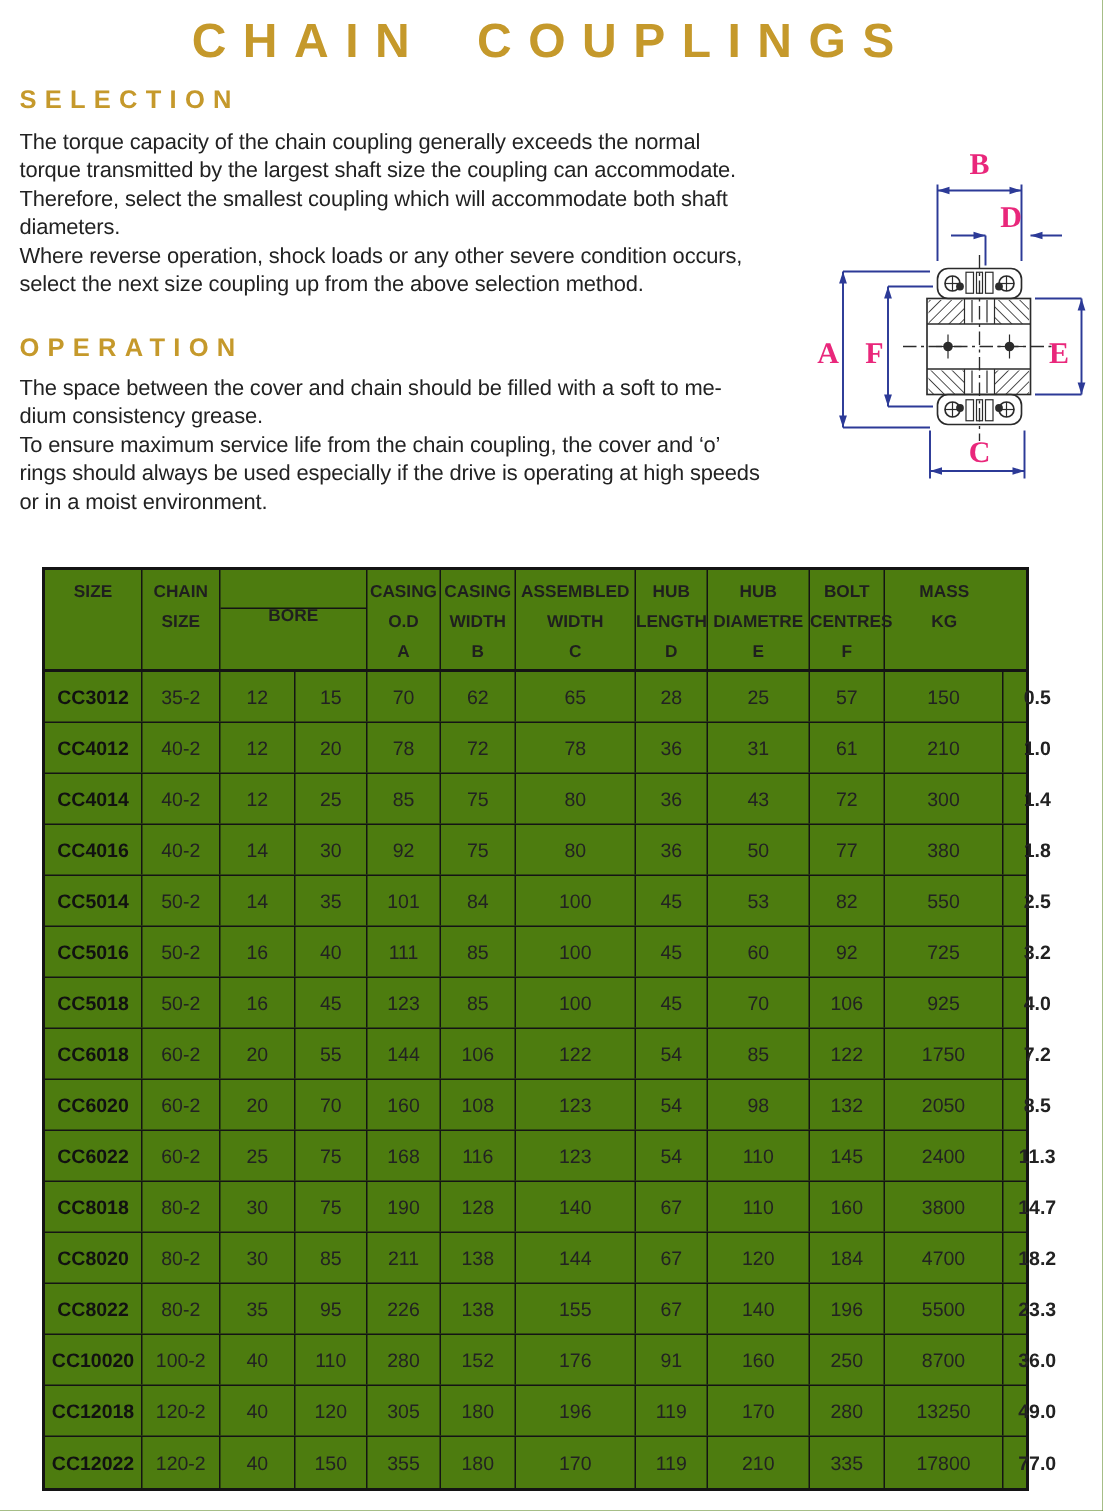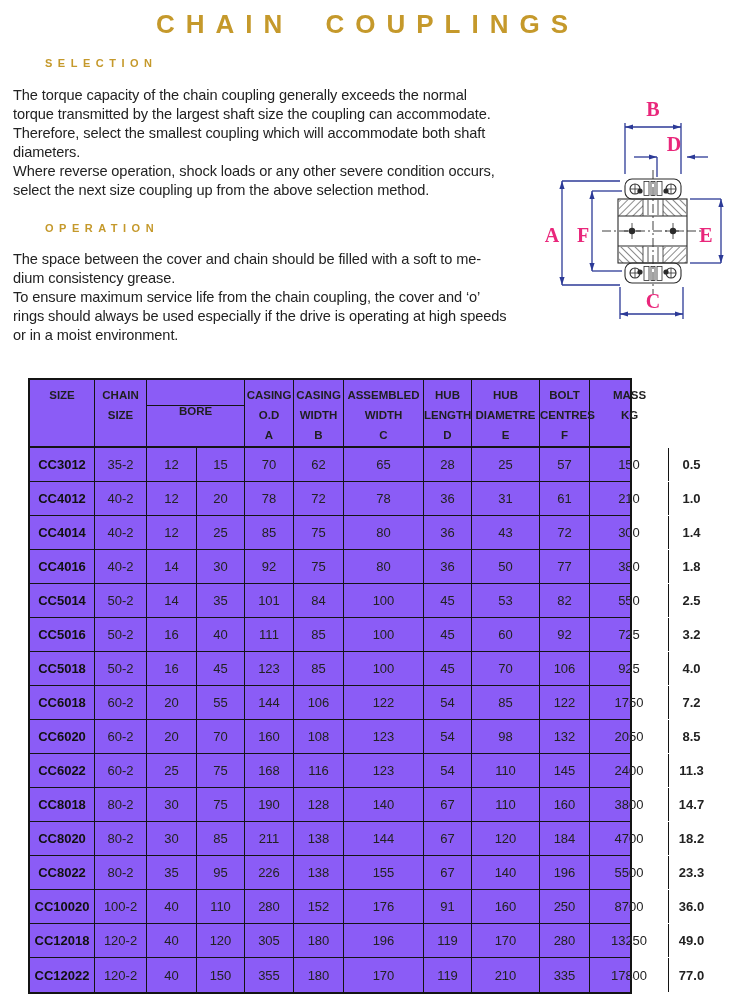--- a/index.html
+++ b/index.html
@@ -9,26 +9,26 @@
     --ink:#1f1f1f;
     --line:#141414;
   }
   html,body{margin:0;padding:0;}
   body{
     width:735px;height:1007px;position:relative;background:#fff;overflow:hidden;
     font-family:"Liberation Sans",sans-serif;color:var(--ink);
   }
   .page-title{
     position:absolute;top:9px;left:0;width:735px;text-align:center;
-    font-size:26px;font-weight:bold;color:var(--gold);
+    font-size:32px;font-weight:bold;color:var(--gold);
     letter-spacing:11px;word-spacing:14px;white-space:nowrap;
   }
   .section-heading{
     position:absolute;left:13px;
-    font-size:11px;font-weight:bold;color:var(--gold);letter-spacing:5.5px;white-space:nowrap;margin-left:32px;
+    font-size:17px;font-weight:bold;color:var(--gold);letter-spacing:5.5px;white-space:nowrap;
   }
   .heading-selection{top:57px;}
   .heading-operation{top:222px;}
   .body-text{
     position:absolute;left:13px;width:600px;
     font-size:14.6px;line-height:19px;letter-spacing:-0.1px;
     white-space:pre-line;color:#222;
   }
   .para-selection{top:86px;}
   .para-operation{top:250px;}
@@ -41,22 +41,22 @@
   .cl{stroke:#2b2b2b;stroke-width:0.9;stroke-dasharray:9 3 2 3;fill:none;}
   .dim-line{stroke:var(--blue);stroke-width:1.3;fill:none;}
   .dim-arrow{fill:var(--blue);stroke:none;}
   .dim-label{
     fill:var(--magenta);font-family:"Liberation Serif",serif;font-weight:bold;
     font-size:20px;text-anchor:middle;
   }
 
   
   .tbl{
-    position:absolute;left:28px;top:378px;width:604px;
-    border:2.5px solid var(--line);box-sizing:border-box;background:#8b5cf6;
+    position:absolute;left:28px;top:378px;width:658px;
+    border:2.5px solid var(--line);box-sizing:border-box;background:#4d7c0f;
   }
   .tgrid{
     display:grid;
     grid-template-columns:65px 52px 50px 48px 49px 50px 80px 48px 68px 50px 79px 45px;
   }
   .thead{border-bottom:2.5px solid var(--line);height:66px;}
   .hcell{
     box-sizing:border-box;border-right:1.5px solid var(--line);
     font-size:11.5px;font-weight:bold;text-align:center;
     white-space:pre-line;line-height:20px;padding-top:5px;

